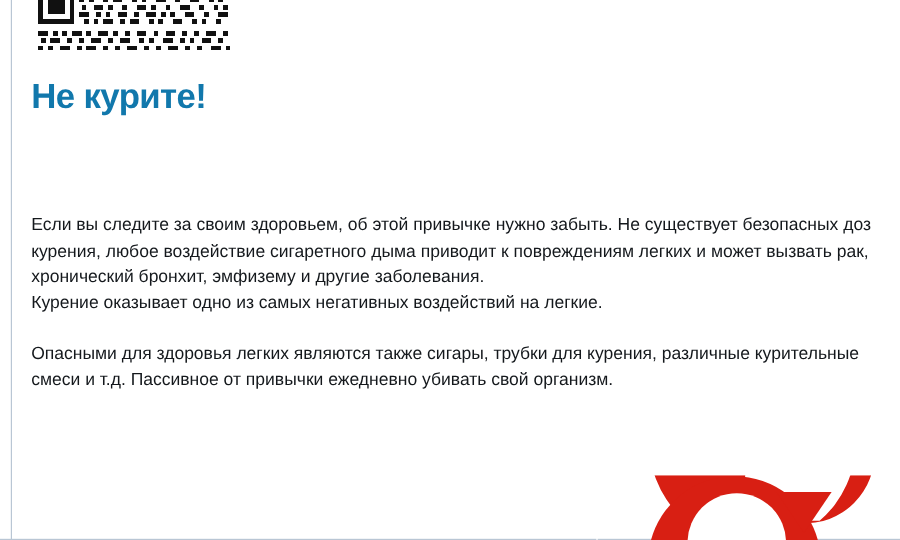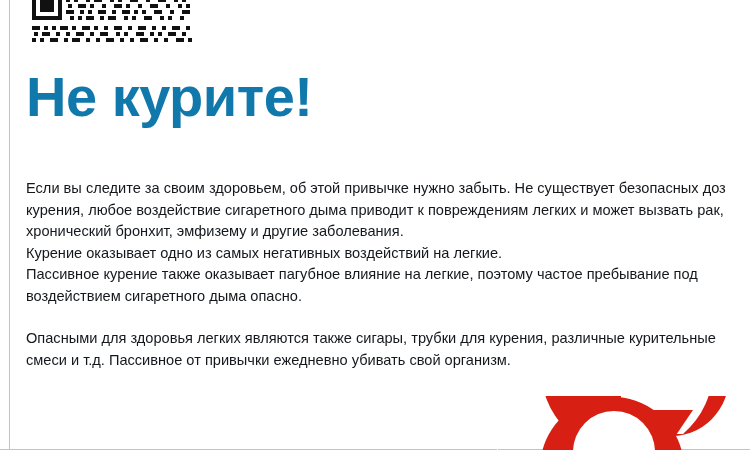--- a/index.html
+++ b/index.html
@@ -50,21 +50,21 @@
     overflow: hidden;
   }
   .qr svg {
     display: block;
   }
   .headline {
     position: absolute;
     left: 26px;
     top: 66px;
     color: #1178ac;
-    font-size: 56px;
+    font-size: 29px;
     font-weight: bold;
     letter-spacing: -0.5px;
     line-height: 1.1;
     white-space: nowrap;
   }
   .body-copy {
     position: absolute;
     left: 26px;
     top: 178px;
     width: 700px;
@@ -236,21 +236,20 @@
         <rect x="80" y="26" width="2" height="2"></rect>
       </g>
     </svg>
   </div>
 
   <div class="headline">Не курите!</div>
 
   <div class="body-copy">
     <p>Если вы следите за своим здоровьем, об этой привычке нужно забыть. Не существует безопасных доз курения, любое воздействие сигаретного дыма приводит к повреждениям легких и может вызвать рак, хронический бронхит, эмфизему и другие заболевания.</p>
     <p>Курение оказывает одно из самых негативных воздействий на легкие.</p>
-    <p>Пассивное курение также оказывает пагубное влияние на легкие, поэтому частое пребывание под воздействием сигаретного дыма опасно.</p>
     <p class="gap">Опасными для здоровья легких являются также сигары, трубки для курения, различные курительные смеси и т.д. Пассивное от привычки ежедневно убивать свой организм.</p>
   </div>
 
   <div class="swoosh">
     <svg width="230" height="56" viewBox="0 0 230 56">
       <g fill="#d81f13">
         <path d="M112 112 m0 0
                  A 86 86 0 1 1 196 96
                  L 168 96
                  A 58 58 0 1 0 126 46

